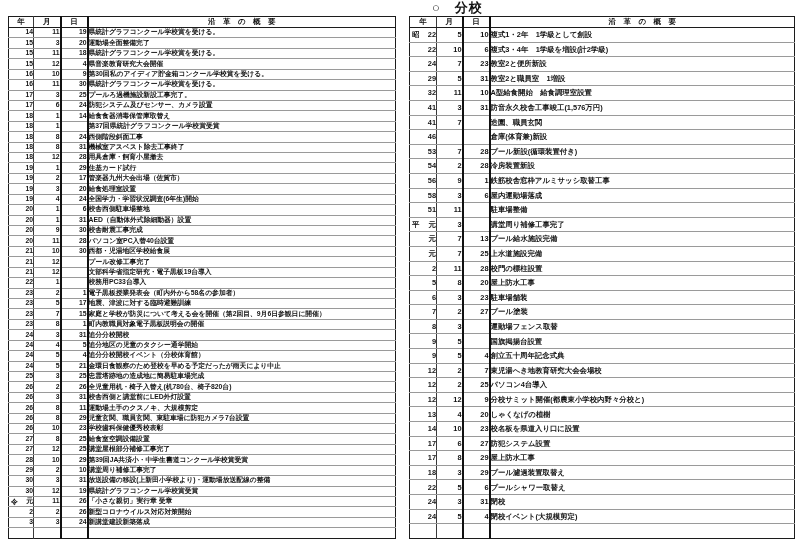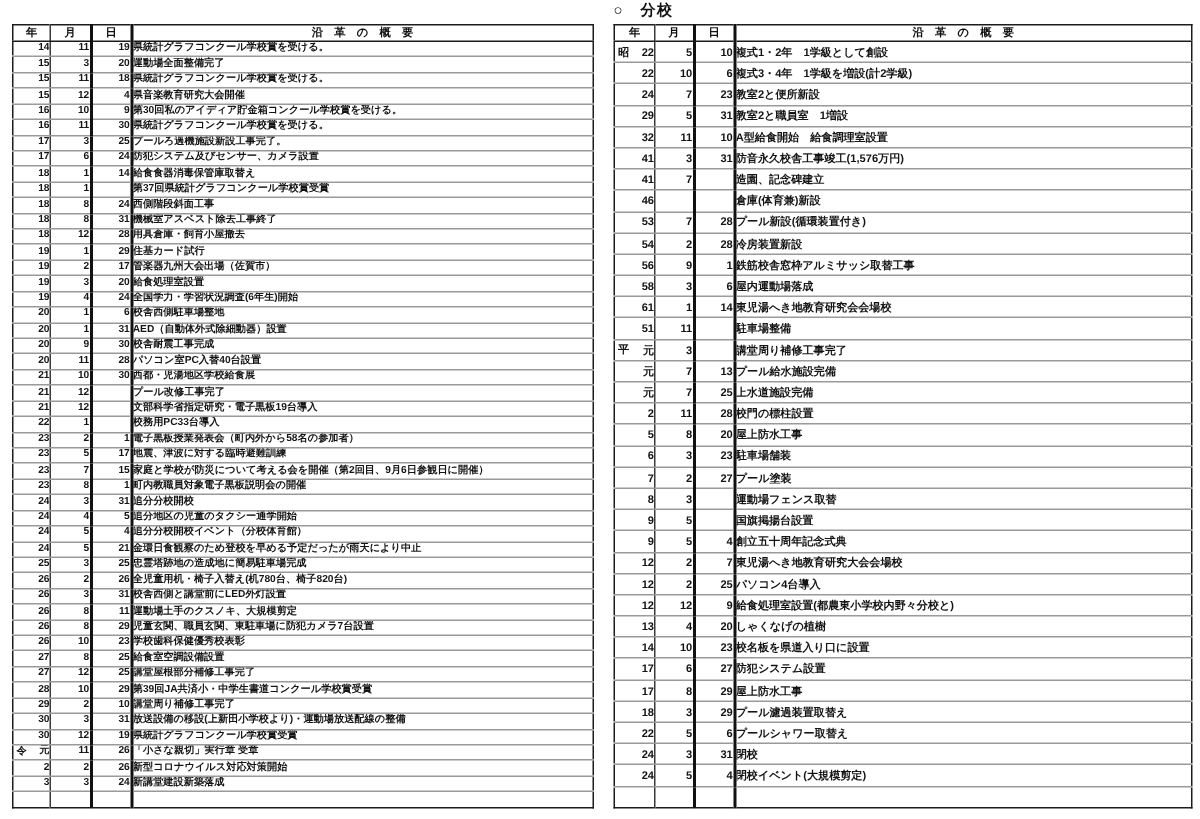--- a/index.html
+++ b/index.html
@@ -4,22 +4,22 @@
 <style>
   html,body{margin:0;padding:0;}
   body{
     width:800px;height:546px;background:#ffffff;
     font-family:"Liberation Sans","DejaVu Sans",sans-serif;
     -webkit-font-smoothing:antialiased;
   }
   .page{position:relative;width:800px;height:546px;background:#ffffff;overflow:hidden;}
 
   .branch-heading{
-    position:absolute;left:409px;top:1px;
-    font-size:10px;font-weight:bold;color:#111;letter-spacing:1px;
+    position:absolute;left:432px;top:1px;
+    font-size:13px;font-weight:bold;color:#111;letter-spacing:1px;
     line-height:14px;
   }
 
   .tablebox{position:absolute;top:16px;height:523px;}
   .tablebox.main{left:8px;width:388px;}
   .tablebox.branch{left:409px;width:386px;}
 
   table.hist{
     width:100%;height:100%;
     border-collapse:collapse;table-layout:fixed;
@@ -430,21 +430,21 @@
           <tr>
             <td class="c-year">41</td>
             <td class="c-month">3</td>
             <td class="c-day">31</td>
             <td class="c-text">防音永久校舎工事竣工(1,576万円)</td>
           </tr>
           <tr>
             <td class="c-year">41</td>
             <td class="c-month">7</td>
             <td class="c-day"></td>
-            <td class="c-text">造園、記念碑建立</td>
+            <td class="c-text">造園、職員玄関</td>
           </tr>
           <tr>
             <td class="c-year">46</td>
             <td class="c-month"></td>
             <td class="c-day"></td>
             <td class="c-text">倉庫(体育兼)新設</td>
           </tr>
           <tr>
             <td class="c-year">53</td>
             <td class="c-month">7</td>
@@ -463,26 +463,20 @@
             <td class="c-day">1</td>
             <td class="c-text">鉄筋校舎窓枠アルミサッシ取替工事</td>
           </tr>
           <tr>
             <td class="c-year">58</td>
             <td class="c-month">3</td>
             <td class="c-day">6</td>
             <td class="c-text">屋内運動場落成</td>
           </tr>
           <tr>
-            <td class="c-year">61</td>
-            <td class="c-month">1</td>
-            <td class="c-day">14</td>
-            <td class="c-text">東児湯へき地教育研究会会場校</td>
-          </tr>
-          <tr>
             <td class="c-year">51</td>
             <td class="c-month">11</td>
             <td class="c-day"></td>
             <td class="c-text">駐車場整備</td>
           </tr>
           <tr>
             <td class="c-year"><span class="era">平</span>元</td>
             <td class="c-month">3</td>
             <td class="c-day"></td>
             <td class="c-text">講堂周り補修工事完了</td>
@@ -550,21 +544,21 @@
           <tr>
             <td class="c-year">12</td>
             <td class="c-month">2</td>
             <td class="c-day">25</td>
             <td class="c-text">パソコン4台導入</td>
           </tr>
           <tr>
             <td class="c-year">12</td>
             <td class="c-month">12</td>
             <td class="c-day">9</td>
-            <td class="c-text">給食処理室設置(都農東小学校内野々分校と)</td>
+            <td class="c-text">分校サミット開催(都農東小学校内野々分校と)</td>
           </tr>
           <tr>
             <td class="c-year">13</td>
             <td class="c-month">4</td>
             <td class="c-day">20</td>
             <td class="c-text">しゃくなげの植樹</td>
           </tr>
           <tr>
             <td class="c-year">14</td>
             <td class="c-month">10</td>

